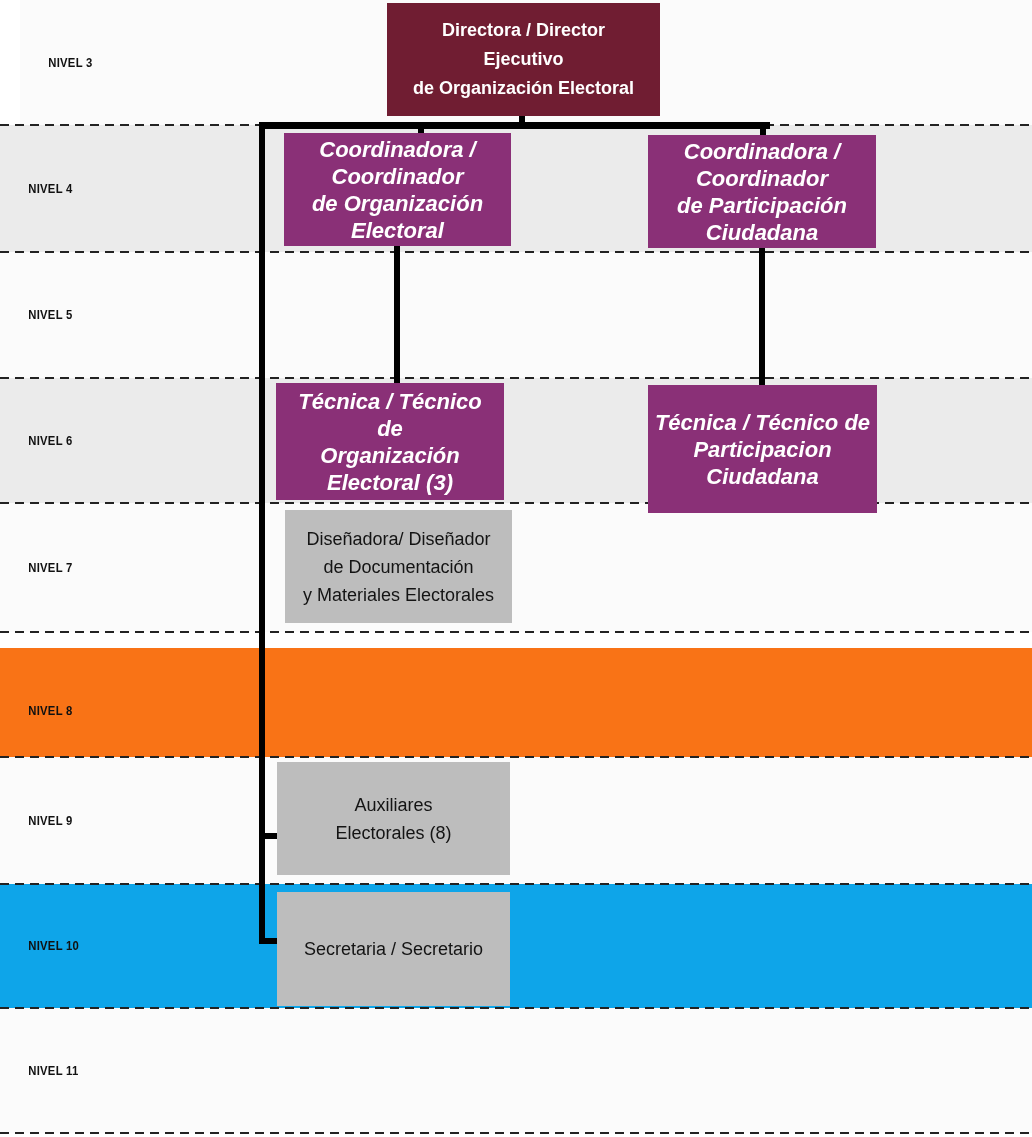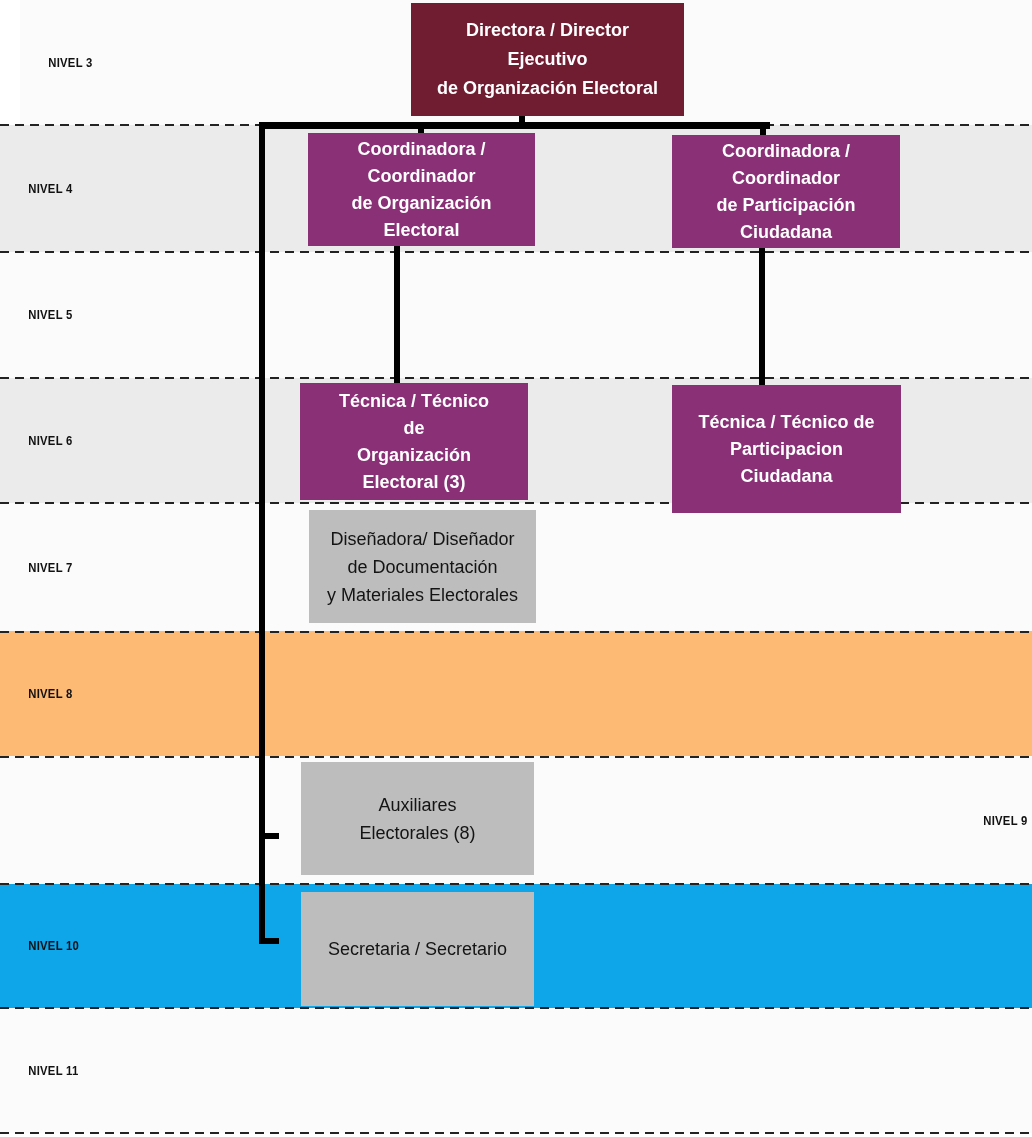--- a/index.html
+++ b/index.html
@@ -11,22 +11,22 @@
   .band{position:absolute;left:0;width:1032px;display:flex;align-items:center;}
   .band-label{
     padding-left:30px;font-size:12px;font-weight:700;color:#111;
     letter-spacing:.3px;transform:scaleX(.94);transform-origin:left center;
   }
   .band-n3 {top:0;height:125px;background:#fbfbfb;margin-left:20px;}
   .band-n4 {top:125px;height:127px;background:#ebebeb;}
   .band-n5 {top:252px;height:126px;background:#fbfbfb;}
   .band-n6 {top:378px;height:125px;background:#ebebeb;}
   .band-n7 {top:503px;height:129px;background:#fbfbfb;}
-  .band-n8 {top:631px;height:125px;background:#fdba74;}
-  .band-n9 {top:757px;height:127px;background:#fbfbfb;justify-content:flex-end;}
+  .band-n8 {top:648px;height:125px;background:#f97316;}
+  .band-n9 {top:757px;height:127px;background:#fbfbfb;}
   .band-n10{top:884px;height:124px;background:#0ea5e9;}
   .band-n11{top:1008px;height:125px;background:#fbfbfb;}
   
   .sep{
     position:absolute;left:0;width:1032px;height:2px;
     background:repeating-linear-gradient(90deg,#222 0 9px,transparent 9px 15px);
   }
   .sep-1{top:124px;} .sep-2{top:251px;} .sep-3{top:377px;}
   .sep-4{top:502px;} .sep-5{top:631px;} .sep-6{top:756px;}
   .sep-7{top:883px;} .sep-8{top:1007px;} .sep-9{top:1132px;}
@@ -37,24 +37,24 @@
   .conn-stub-coord-org  {left:418px;top:129px;width:6px;height:6px;}
   .conn-stub-coord-part {left:760px;top:129px;width:6px;height:8px;}
   .conn-trunk           {left:259px;top:122px;width:6px;height:822px;}
   .conn-coord-org-tec   {left:394px;top:246px;width:6px;height:139px;}
   .conn-coord-part-tec  {left:759px;top:248px;width:6px;height:139px;}
   .conn-aux-stub        {left:259px;top:833px;width:20px;height:6px;}
   .conn-sec-stub        {left:259px;top:938px;width:20px;height:6px;}
   
   .node{
     position:absolute;display:flex;align-items:center;justify-content:center;
-    text-align:center;white-space:pre-line;box-sizing:border-box;margin-left:24px;
+    text-align:center;white-space:pre-line;box-sizing:border-box;
   }
   .node-exec{background:#701d32;color:#fff;font-weight:700;font-size:18px;line-height:29px;}
-  .node-coord{background:#8a3077;color:#fff;font-weight:700;font-size:18px;line-height:27px;}
+  .node-coord{background:#8a3077;color:#fff;font-weight:700;font-size:22px;line-height:27px;font-style:italic;}
   .node-staff{background:#bdbdbd;color:#141414;font-weight:400;font-size:18px;line-height:28px;}
   .node-director   {left:387px;top:3px;  width:273px;height:113px;}
   .node-coord-org  {left:284px;top:133px;width:227px;height:113px;}
   .node-coord-part {left:648px;top:135px;width:228px;height:113px;}
   .node-tec-org    {left:276px;top:383px;width:228px;height:117px;}
   .node-tec-part   {left:648px;top:385px;width:229px;height:128px;}
   .node-disenador  {left:285px;top:510px;width:227px;height:113px;}
   .node-auxiliares {left:277px;top:762px;width:233px;height:113px;}
   .node-secretaria {left:277px;top:892px;width:233px;height:114px;}
 </style>

